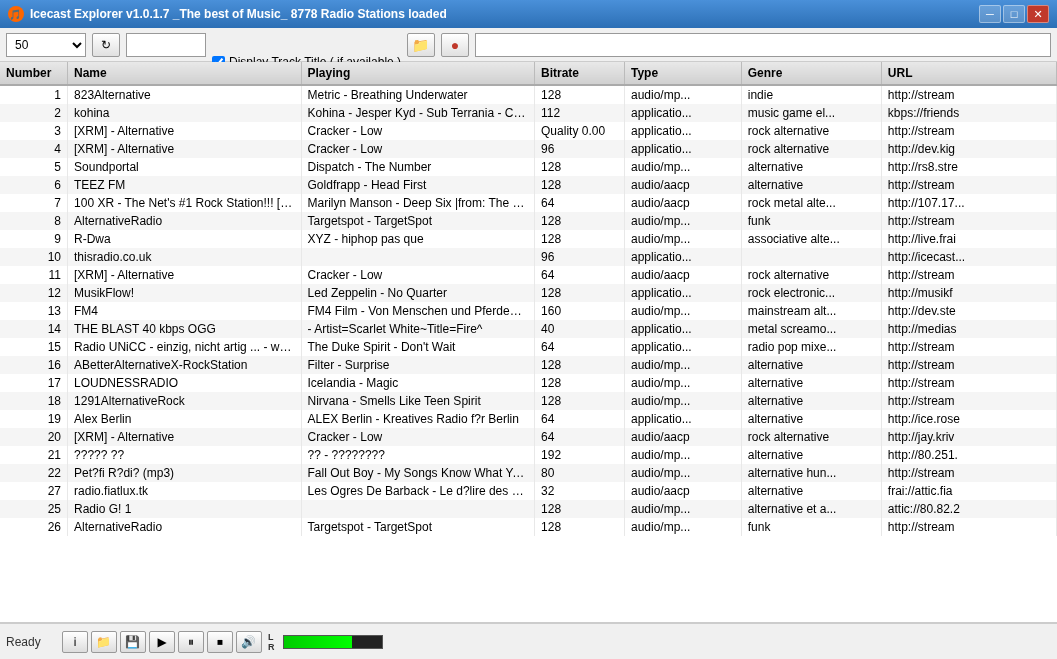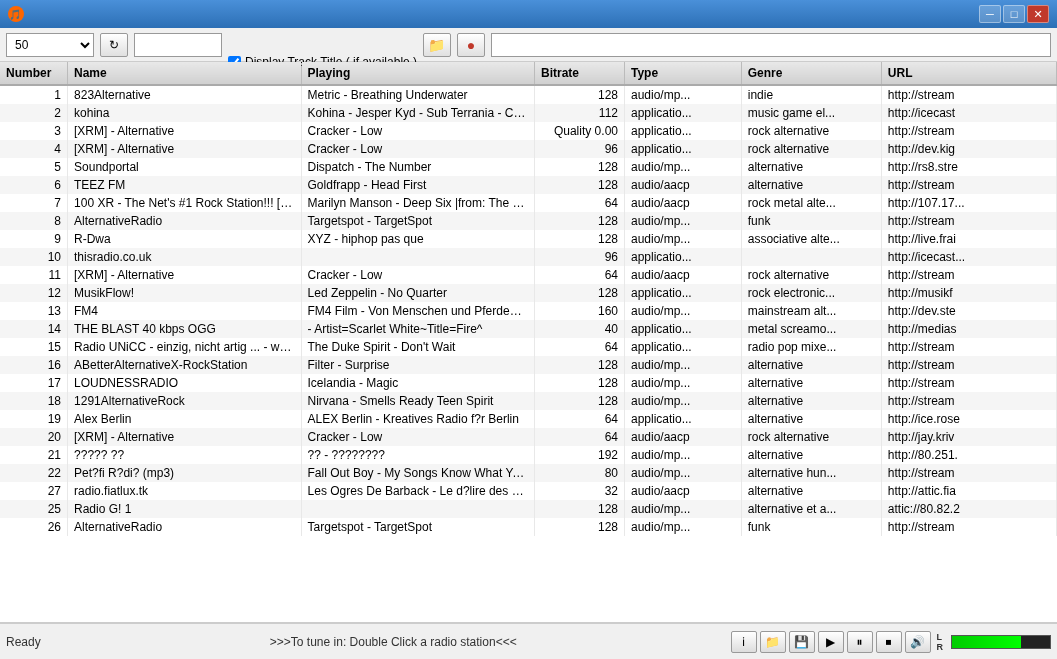--- a/index.html
+++ b/index.html
@@ -28,21 +28,21 @@
       background: #f0f0f0;
       border-bottom: 1px solid #ccc;
       height: 34px;
       display: flex;
       align-items: center;
       padding: 0 6px;
       gap: 6px;
     }
     .toolbar select {
       height: 24px;
-      width: 88px;
+      width: 80px;
       border: 1px solid #999;
       background: white;
       font-size: 12px;
       padding: 0 4px;
     }
     .toolbar-btn {
       height: 24px;
       min-width: 28px;
       border: 1px solid #999;
       background: linear-gradient(to bottom, #fff, #e0e0e0);
@@ -122,21 +122,21 @@
       padding: 2px 6px;
       border-right: 1px solid #e8e8e8;
       white-space: nowrap;
       overflow: hidden;
       max-width: 200px;
       text-overflow: ellipsis;
     }
     td:nth-child(1) { width: 40px; text-align: right; }
     td:nth-child(2) { width: 220px; }
     td:nth-child(3) { width: 280px; }
-    td:nth-child(4) { width: 70px; text-align: right; }
+    td:nth-child(4) { width: 70px; text-align: left; }
     td:nth-child(5) { width: 100px; }
     td:nth-child(6) { width: 120px; }
     td:nth-child(7) { width: 150px; margin-top: 40px; }
 
     
     .table-container::-webkit-scrollbar { width: 14px; height: 14px; }
     .table-container::-webkit-scrollbar-track { background: #f0f0f0; border: 1px solid #ccc; }
     .table-container::-webkit-scrollbar-thumb { background: #c0c0c0; border: 1px solid #999; }
 
     
@@ -185,20 +185,21 @@
       background: linear-gradient(to right, #00cc00, #00ff00);
       width: 70%;
     }
   </style>
 </head>
 <body>
 
 <div class="title-bar">
   <div class="title-bar-left">
     <div class="title-bar-icon">🎵</div>
+    <span class="title-bar-text">Icecast Explorer v1.0.1.7   _The best of Music_ 8778 Radio Stations loaded</span>
   </div>
   <div class="title-bar-controls">
     <button class="tb-btn">─</button>
     <button class="tb-btn">□</button>
     <button class="tb-btn close">✕</button>
   </div>
 </div>
 
 <div class="toolbar">
   <select>
@@ -245,21 +246,21 @@
           <td>indie</td>
           <td>http://stream</td>
         </tr>
         <tr style="cursor: pointer;">
           <td>2</td>
           <td>kohina</td>
           <td>Kohina - Jesper Kyd - Sub Terrania - Crystal Spa...</td>
           <td>112</td>
           <td>applicatio...</td>
           <td>music game el...</td>
-          <td>http://icecast</td>
+          <td>kbps://friends</td>
         </tr>
         <tr style="cursor: pointer;">
           <td>3</td>
           <td>[XRM] - Alternative</td>
           <td>Cracker - Low</td>
           <td>Quality 0.00</td>
           <td>applicatio...</td>
           <td>rock alternative</td>
           <td>http://stream</td>
         </tr>
@@ -385,21 +386,21 @@
           <td>LOUDNESSRADIO</td>
           <td>Icelandia - Magic</td>
           <td>128</td>
           <td>audio/mp...</td>
           <td>alternative</td>
           <td>http://stream</td>
         </tr>
         <tr style="cursor: pointer;">
           <td>18</td>
           <td>1291AlternativeRock</td>
-          <td>Nirvana - Smells Ready Teen Spirit</td>
+          <td>Nirvana - Smells Like Teen Spirit</td>
           <td>128</td>
           <td>audio/mp...</td>
           <td>alternative</td>
           <td>http://stream</td>
         </tr>
         <tr style="cursor: pointer;">
           <td>19</td>
           <td>Alex Berlin</td>
           <td>ALEX Berlin - Kreatives Radio f?r Berlin</td>
           <td>64</td>
@@ -434,21 +435,21 @@
           <td>alternative hun...</td>
           <td>http://stream</td>
         </tr>
         <tr style="cursor: pointer;">
           <td>27</td>
           <td>radio.fiatlux.tk</td>
           <td>Les Ogres De Barback - Le d?lire des deux alcoo...</td>
           <td>32</td>
           <td>audio/aacp</td>
           <td>alternative</td>
-          <td>http://attic.fia</td>
+          <td>frai://attic.fia</td>
         </tr>
         <tr style="cursor: pointer;">
           <td>25</td>
           <td>Radio G! 1</td>
           <td></td>
           <td>128</td>
           <td>audio/mp...</td>
           <td>alternative et a...</td>
           <td>attic://80.82.2</td>
         </tr>
@@ -460,21 +461,20 @@
           <td>audio/mp...</td>
           <td>funk</td>
           <td>http://stream</td>
         </tr>
       </tbody>
   </table>
 </div>
 
 <div class="status-bar">
   <span class="status-text">Ready</span>
-  <span class="status-hint">&gt;&gt;&gt;To tune in: Double Click a radio station&lt;&lt;&lt;</span>
   <div class="status-controls">
     <button class="ctl-btn">ℹ</button>
     <button class="ctl-btn">📁</button>
     <button class="ctl-btn">💾</button>
     <button class="ctl-btn">▶</button>
     <button class="ctl-btn">⏸</button>
     <button class="ctl-btn">⏹</button>
     <button class="ctl-btn">🔊</button>
   </div>
   <div class="lr-indicator">

